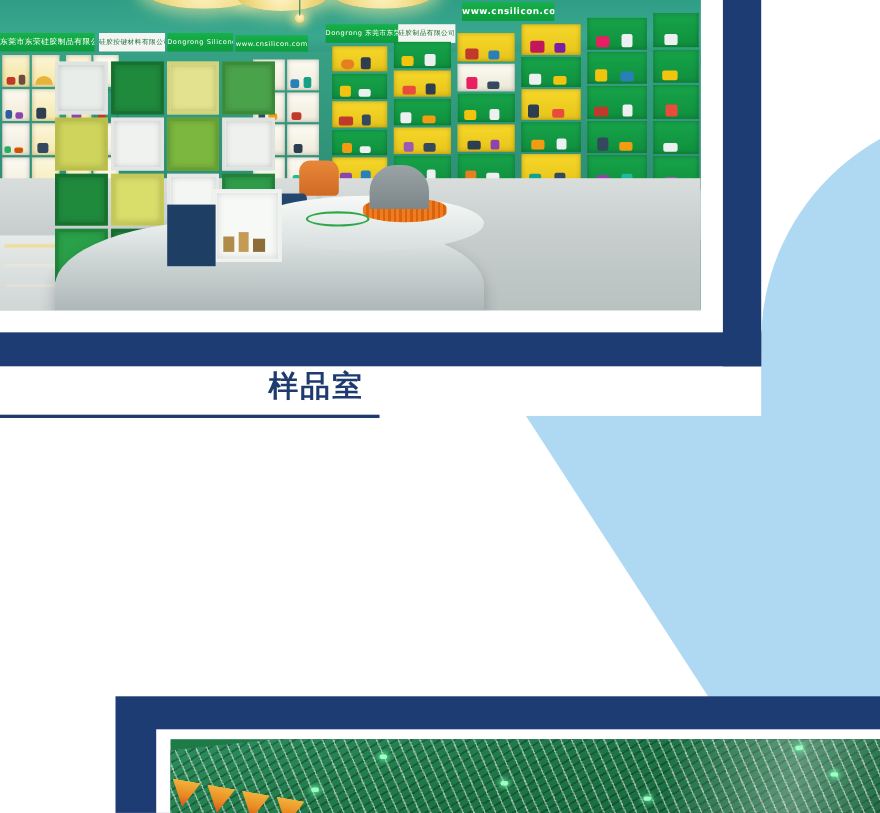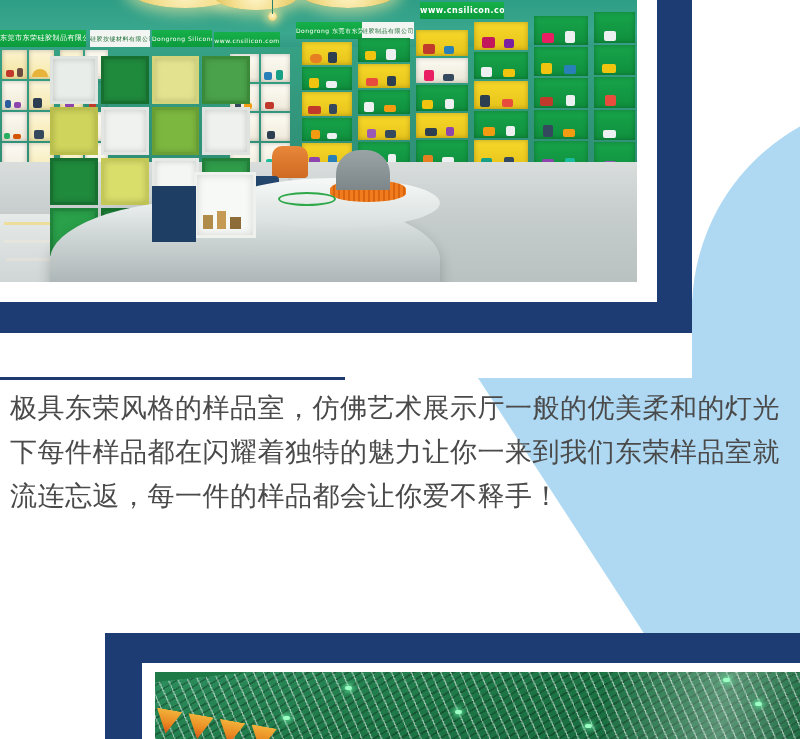--- a/index.html
+++ b/index.html
@@ -529,23 +529,23 @@
 
       <div style="position:absolute;left:194px;top:172px;width:62px;height:66px;background:#f7f9f7;border:3px solid #eef1ee;box-shadow:inset 0 0 8px rgba(0,0,0,.15);">
         <div style="position:absolute;left:6px;bottom:6px;width:10px;height:14px;background:#b08b4a;"></div>
         <div style="position:absolute;left:20px;bottom:6px;width:9px;height:18px;background:#c49a55;"></div>
         <div style="position:absolute;left:33px;bottom:6px;width:11px;height:12px;background:#8e6c3a;"></div>
       </div>
       <div style="position:absolute;left:152px;top:186px;width:44px;height:56px;background:#1e3e63;"></div>
     </div>
   </div>
 
+  <div class="title">样品室</div>
   <div class="title-rule"></div>
 
-  <div class="body-text">极具东荣风格的样品室，仿佛艺术展示厅一般的优美柔和的灯光下每件样品都在闪耀着独特的魅力让你一来到我们东荣样品室就流连忘返，每一件的样品都会让你爱不释手！</div>
 
   <div class="navy-bottom"></div>
   <div class="photo-frame-2">
     <div class="photo-bottom">
       <div class="mesh"></div>
       <div class="mesh-gloss"></div>
       <div class="flagline">
         <div class="flag"></div>
         <div class="flag"></div>
         <div class="flag"></div>

